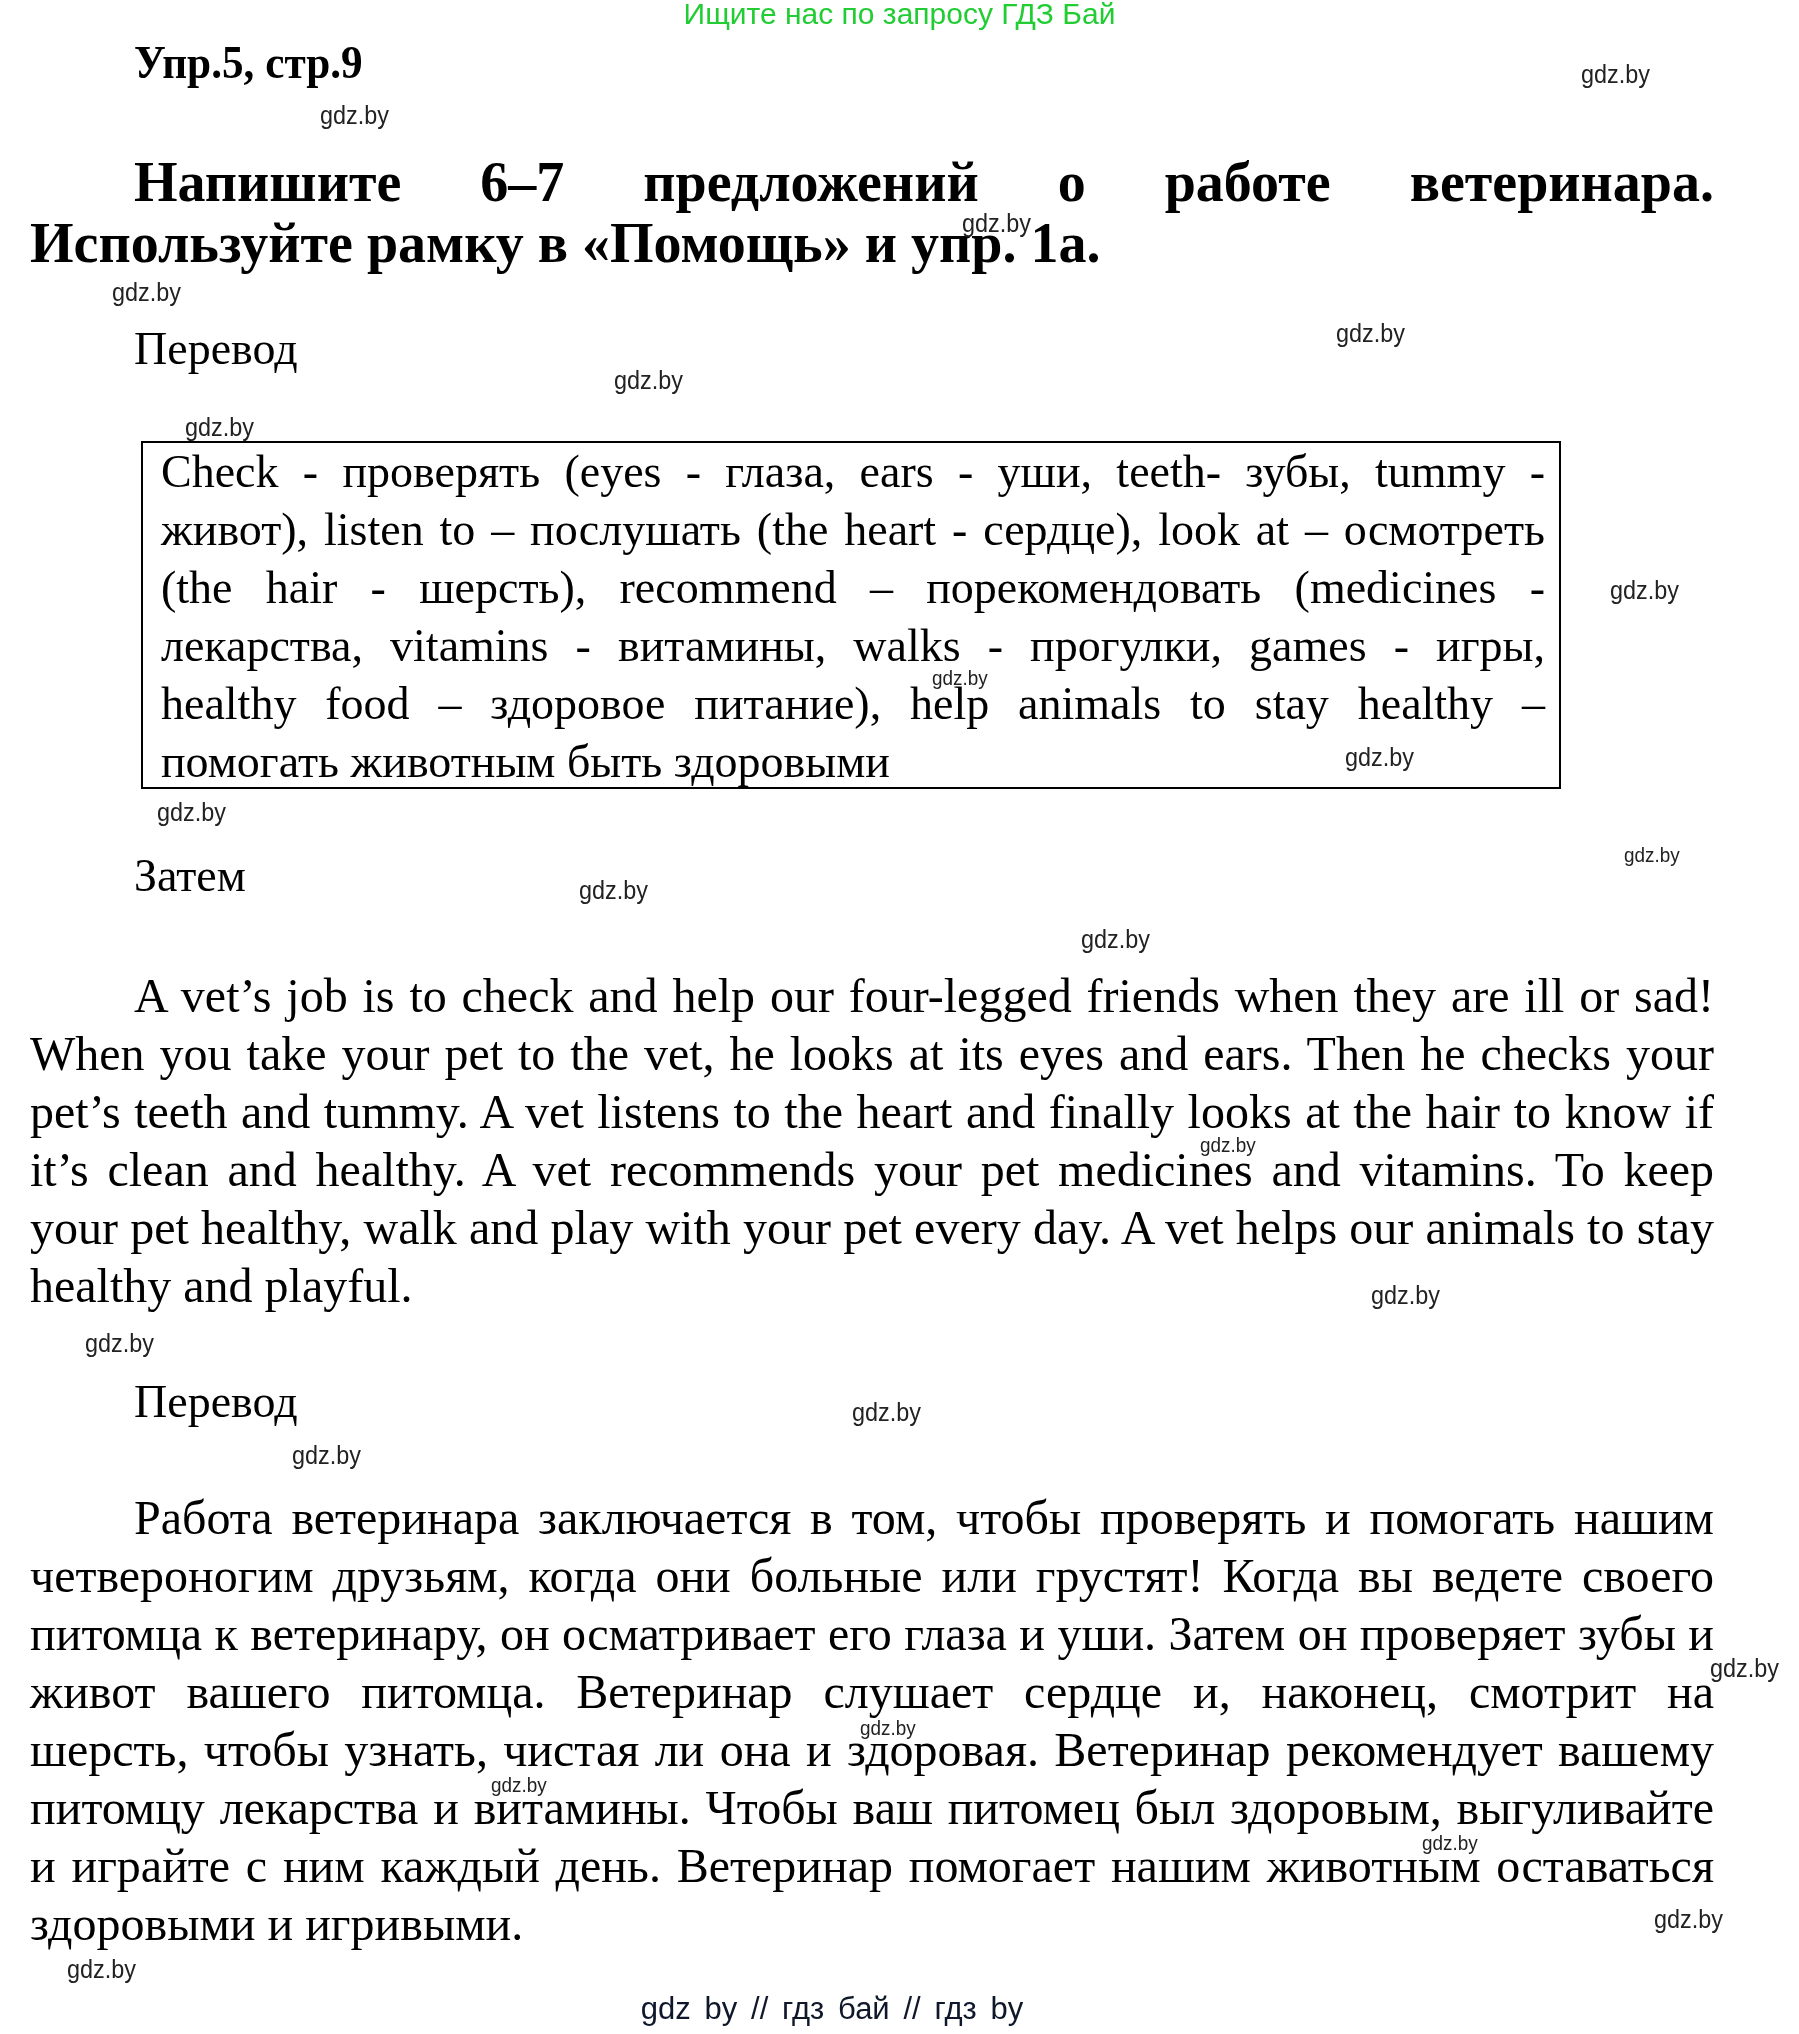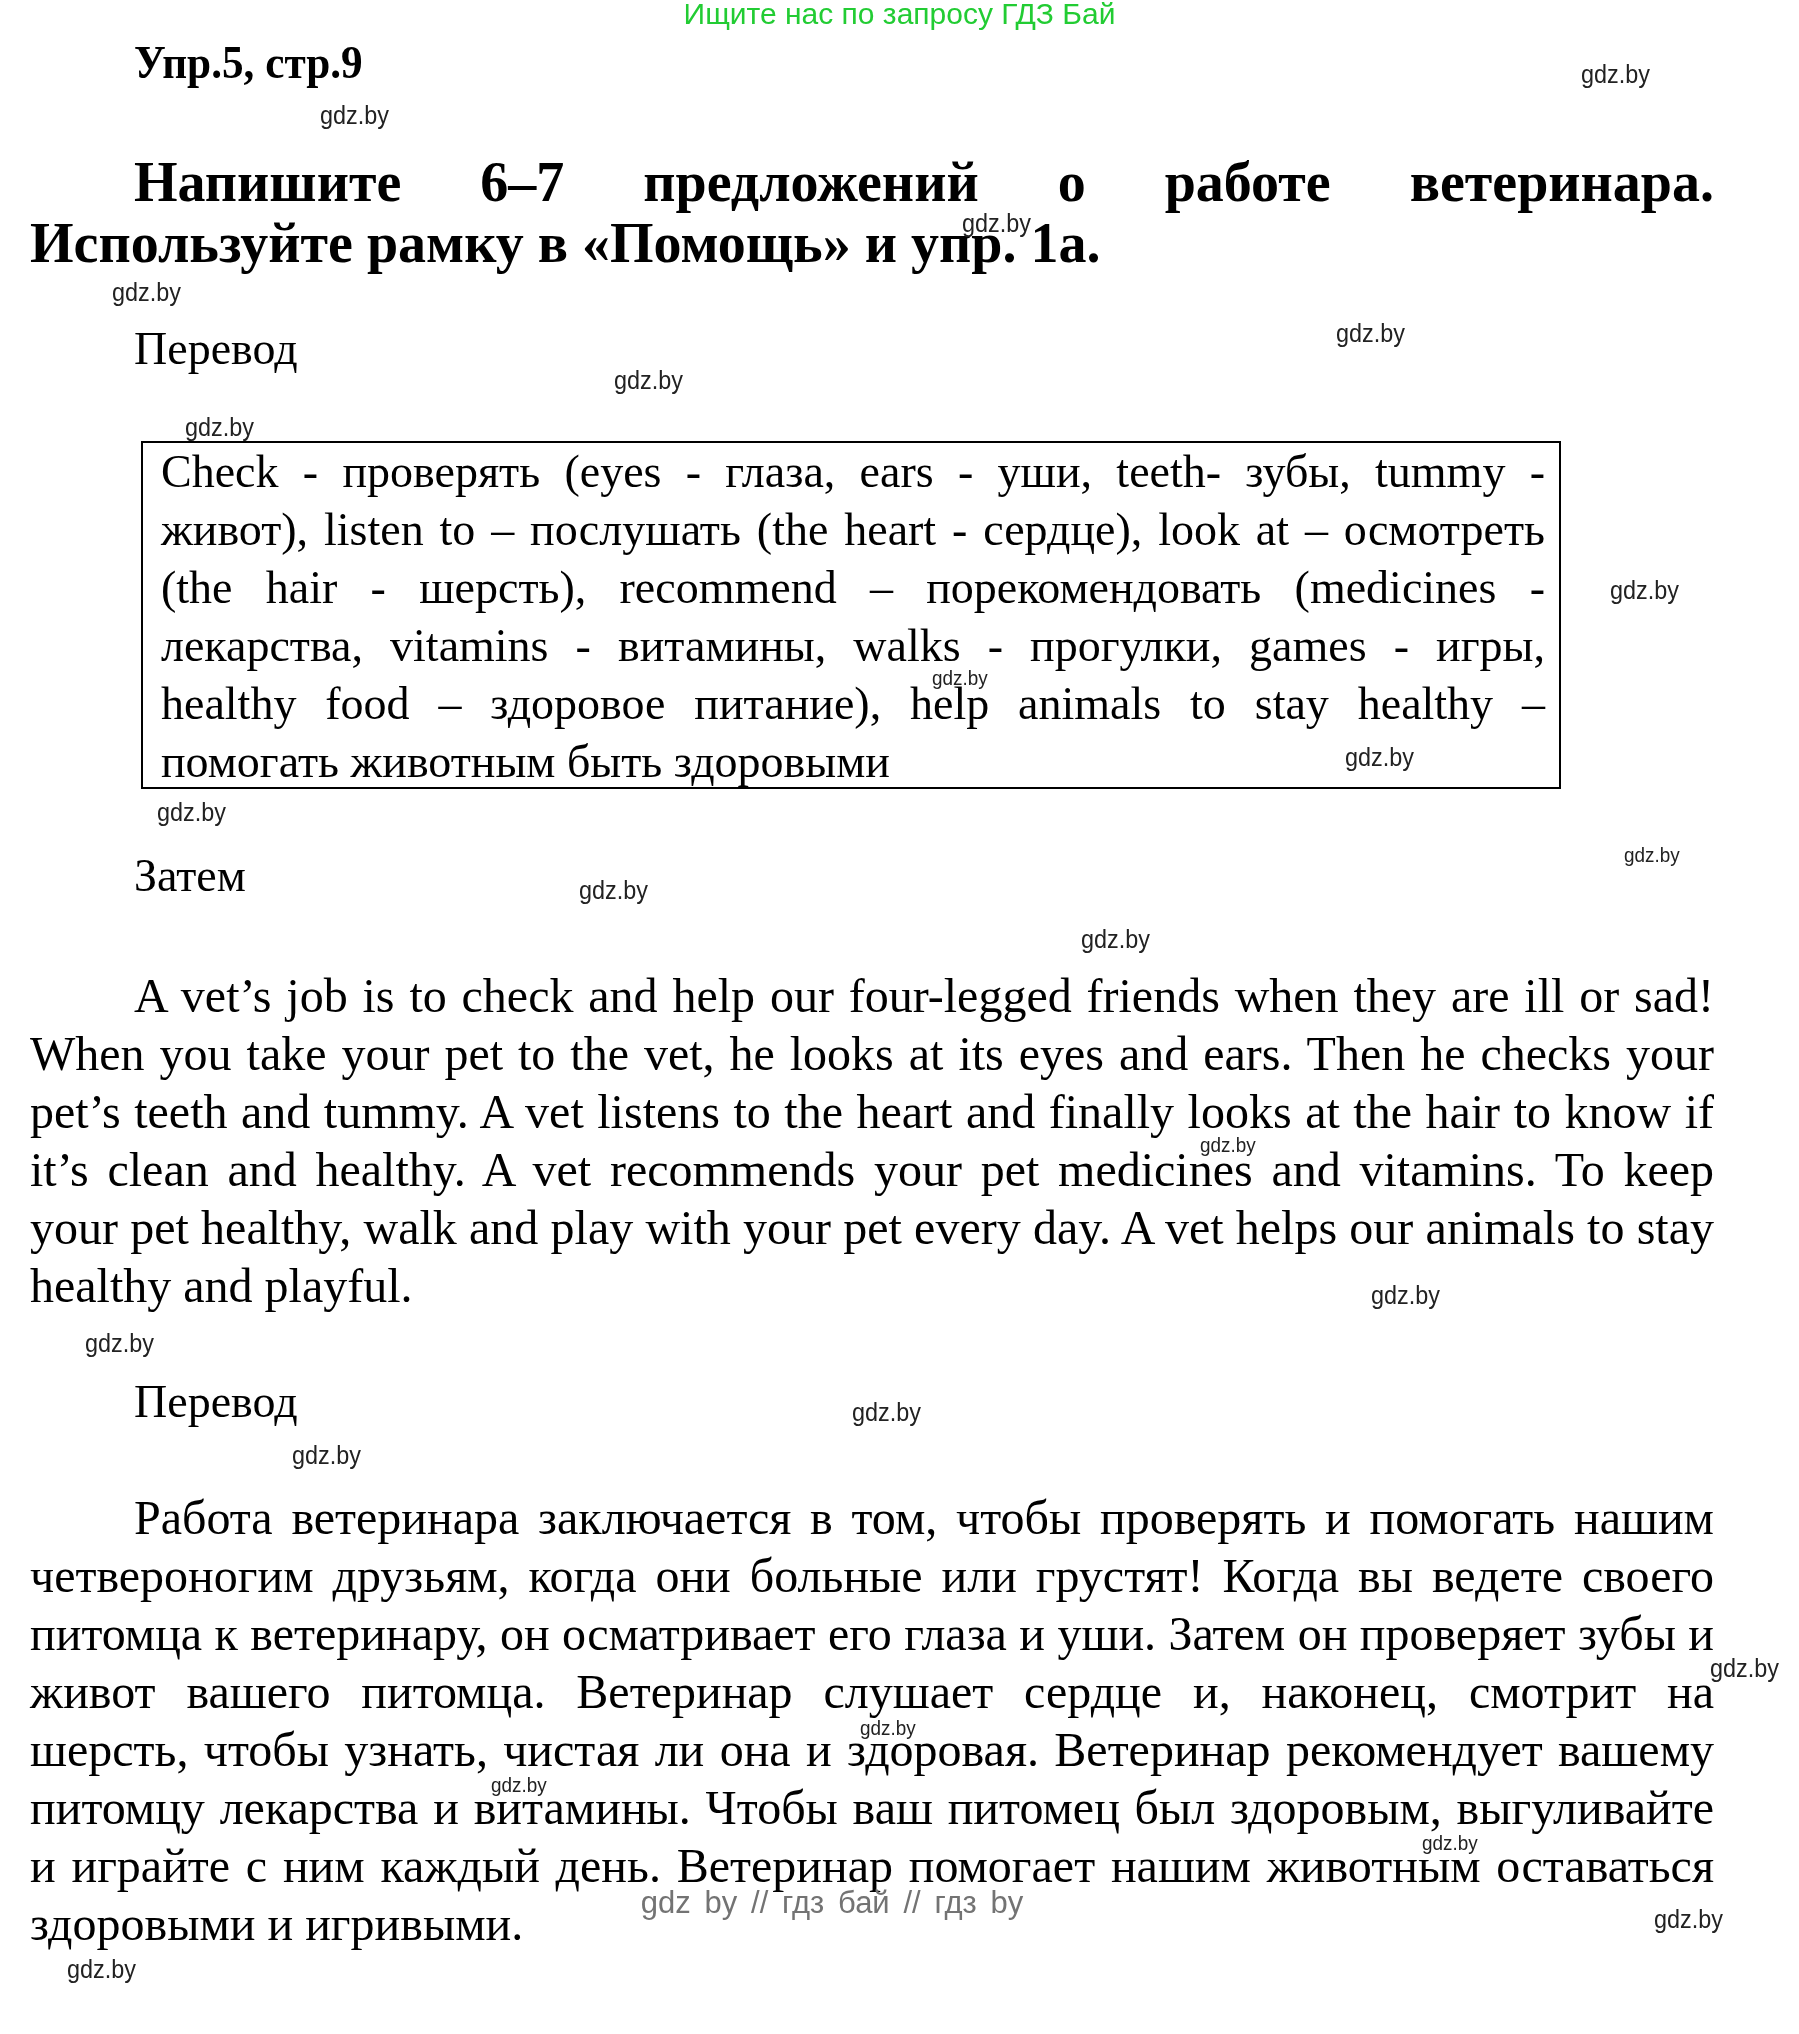--- a/index.html
+++ b/index.html
@@ -4,22 +4,22 @@
 <style>
   html, body { margin: 0; padding: 0; background: #ffffff; }
   body { width: 1799px; height: 2035px; position: relative; overflow: hidden; }
   .serif { font-family: "Liberation Serif", "DejaVu Serif", serif; color: #000; }
   .sans { font-family: "Liberation Sans", "DejaVu Sans", sans-serif; }
   .banner {
     position: absolute; top: -3.5px; left: 0; width: 1799px; text-align: center;
     font-size: 30px; color: #22cc33; letter-spacing: 0px;
   }
   .footer {
-    position: absolute; top: 1885px; left: 0; width: 1664px; text-align: center;
-    font-size: 31px; color: #737373; word-spacing: 5.2px;
+    position: absolute; top: 1991px; left: 0; width: 1664px; text-align: center;
+    font-size: 31px; color: #0f172a; word-spacing: 5.2px;
   }
   .title {
     position: absolute; left: 134px; top: 35px;
     font-size: 47px; font-weight: bold; transform: scaleX(0.92); transform-origin: left;
   }
   .task {
     position: absolute; left: 30px; top: 152px; width: 1684px;
     font-size: 56px; font-weight: bold; line-height: 61px;
     text-align: justify; text-indent: 104px;
   }

